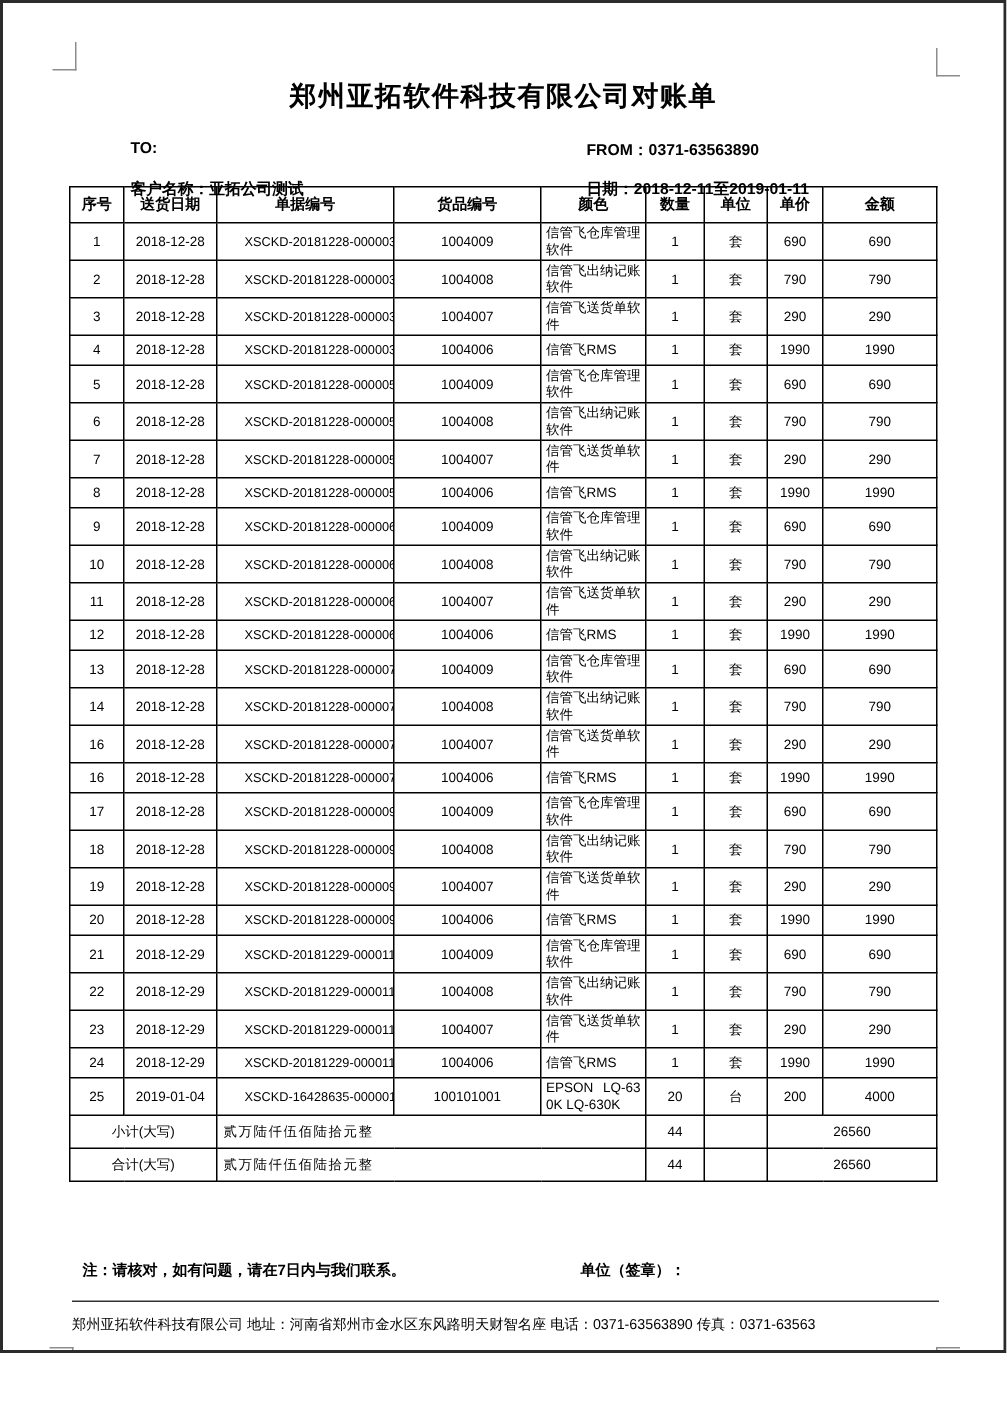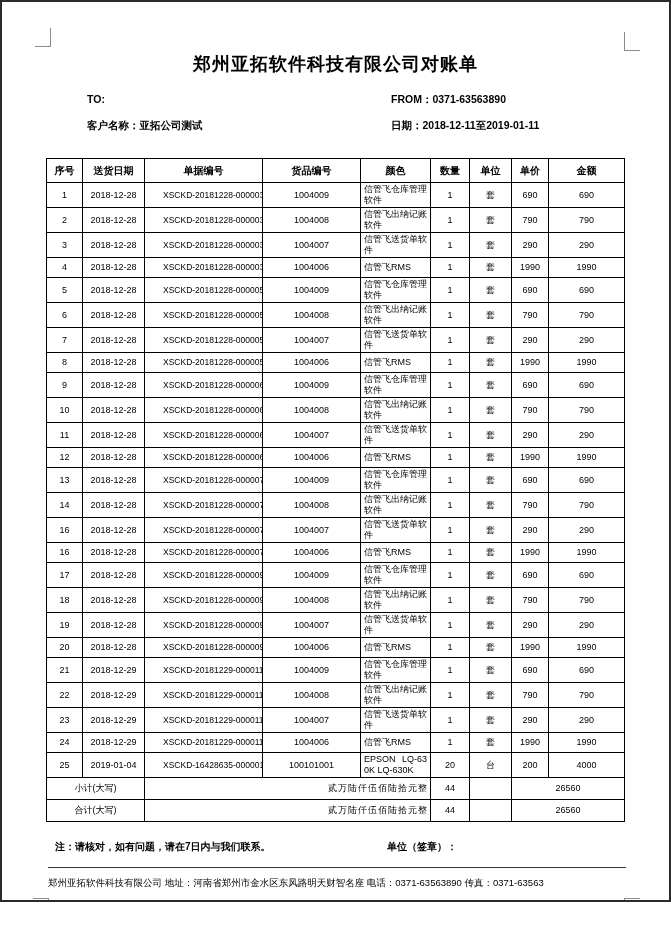--- a/index.html
+++ b/index.html
@@ -25,34 +25,34 @@
     position: absolute; left: 0; top: 50px; width: 100%;
     text-align: center; font-size: 18px; font-weight: bold; letter-spacing: 1px;
   }
   .hline { position: absolute; left: 0; width: 100%; font-size: 10.5px; font-weight: bold; }
   .hline1 { top: 91px; }
   .hline2 { top: 117px; }
   .h-left  { position: absolute; left: 53px; white-space: nowrap; margin-left: 32px; }
   .h-right { position: absolute; left: 389px; white-space: nowrap; }
 
   table.statement {
-    position: absolute; left: 44px; top: 156px;
+    position: absolute; left: 44px; top: 122px;
     width: 578px; border-collapse: collapse; table-layout: fixed;
   }
   .statement th, .statement td {
     border: 1px solid #000; box-sizing: border-box;
     font-size: 9px; line-height: 11px; padding: 1px 2px;
     text-align: center; vertical-align: middle;
     overflow: hidden; word-break: break-all;
   }
   .statement th { font-size: 10px; font-weight: bold; height: 24px; }
   .statement td { height: 20px; font-weight: normal; }
   .statement td.c2 { text-align: right; font-size: 8.5px; white-space: nowrap; padding-left: 18px; }
   .statement td.c4 { text-align: justify; text-align-last: left; padding: 1px 3px; }
-  .statement td.words { text-align: right; padding-left: 4px; letter-spacing: 1px; }
+  .statement td.words { text-align: left; padding-left: 4px; letter-spacing: 1px; }
   .statement tr.sum td { height: 22px; }
 
   .note-line { position: absolute; top: 838px; left: 0; width: 100%; font-size: 10px; font-weight: bold; }
   .note-text { position: absolute; left: 53px; white-space: nowrap; }
   .seal-text { position: absolute; left: 385px; white-space: nowrap; }
 
   .footer-divider { position: absolute; left: 46px; top: 865px; width: 578px; border-top: 1px solid #333; }
   .footer-info {
     position: absolute; left: 46px; top: 875px; width: 574px;
     font-size: 9.5px; white-space: nowrap; overflow: hidden;

